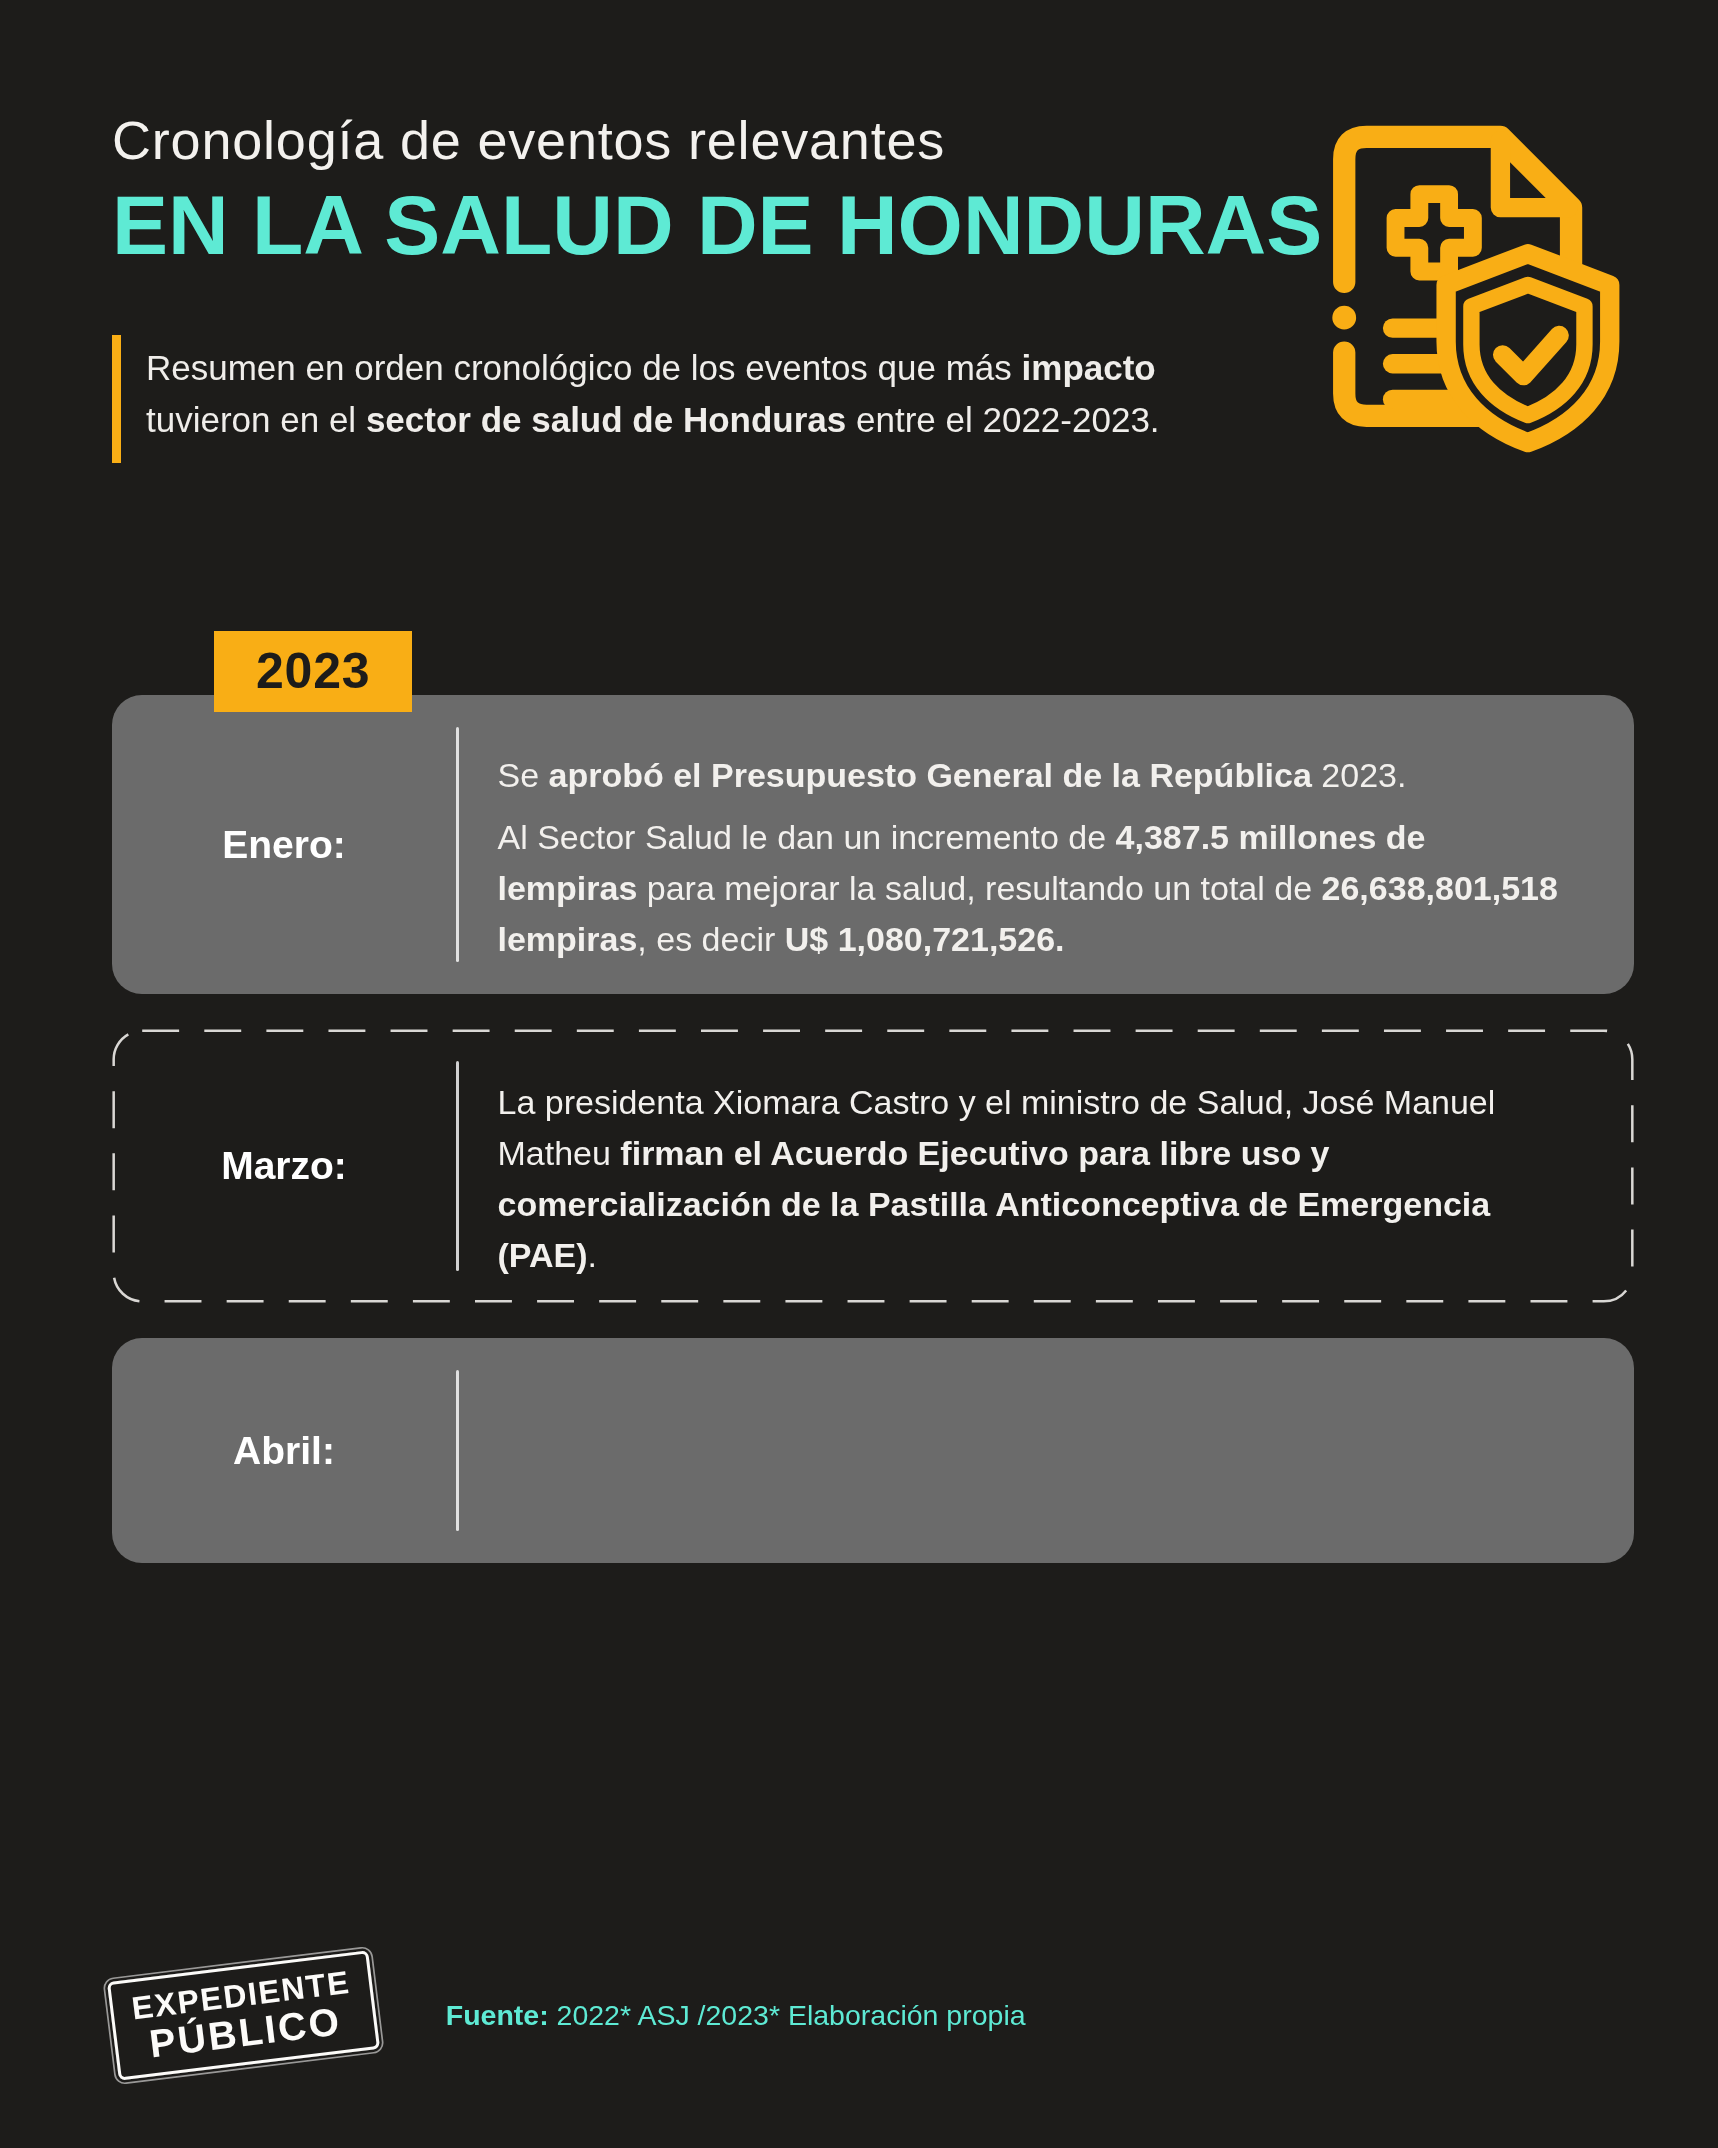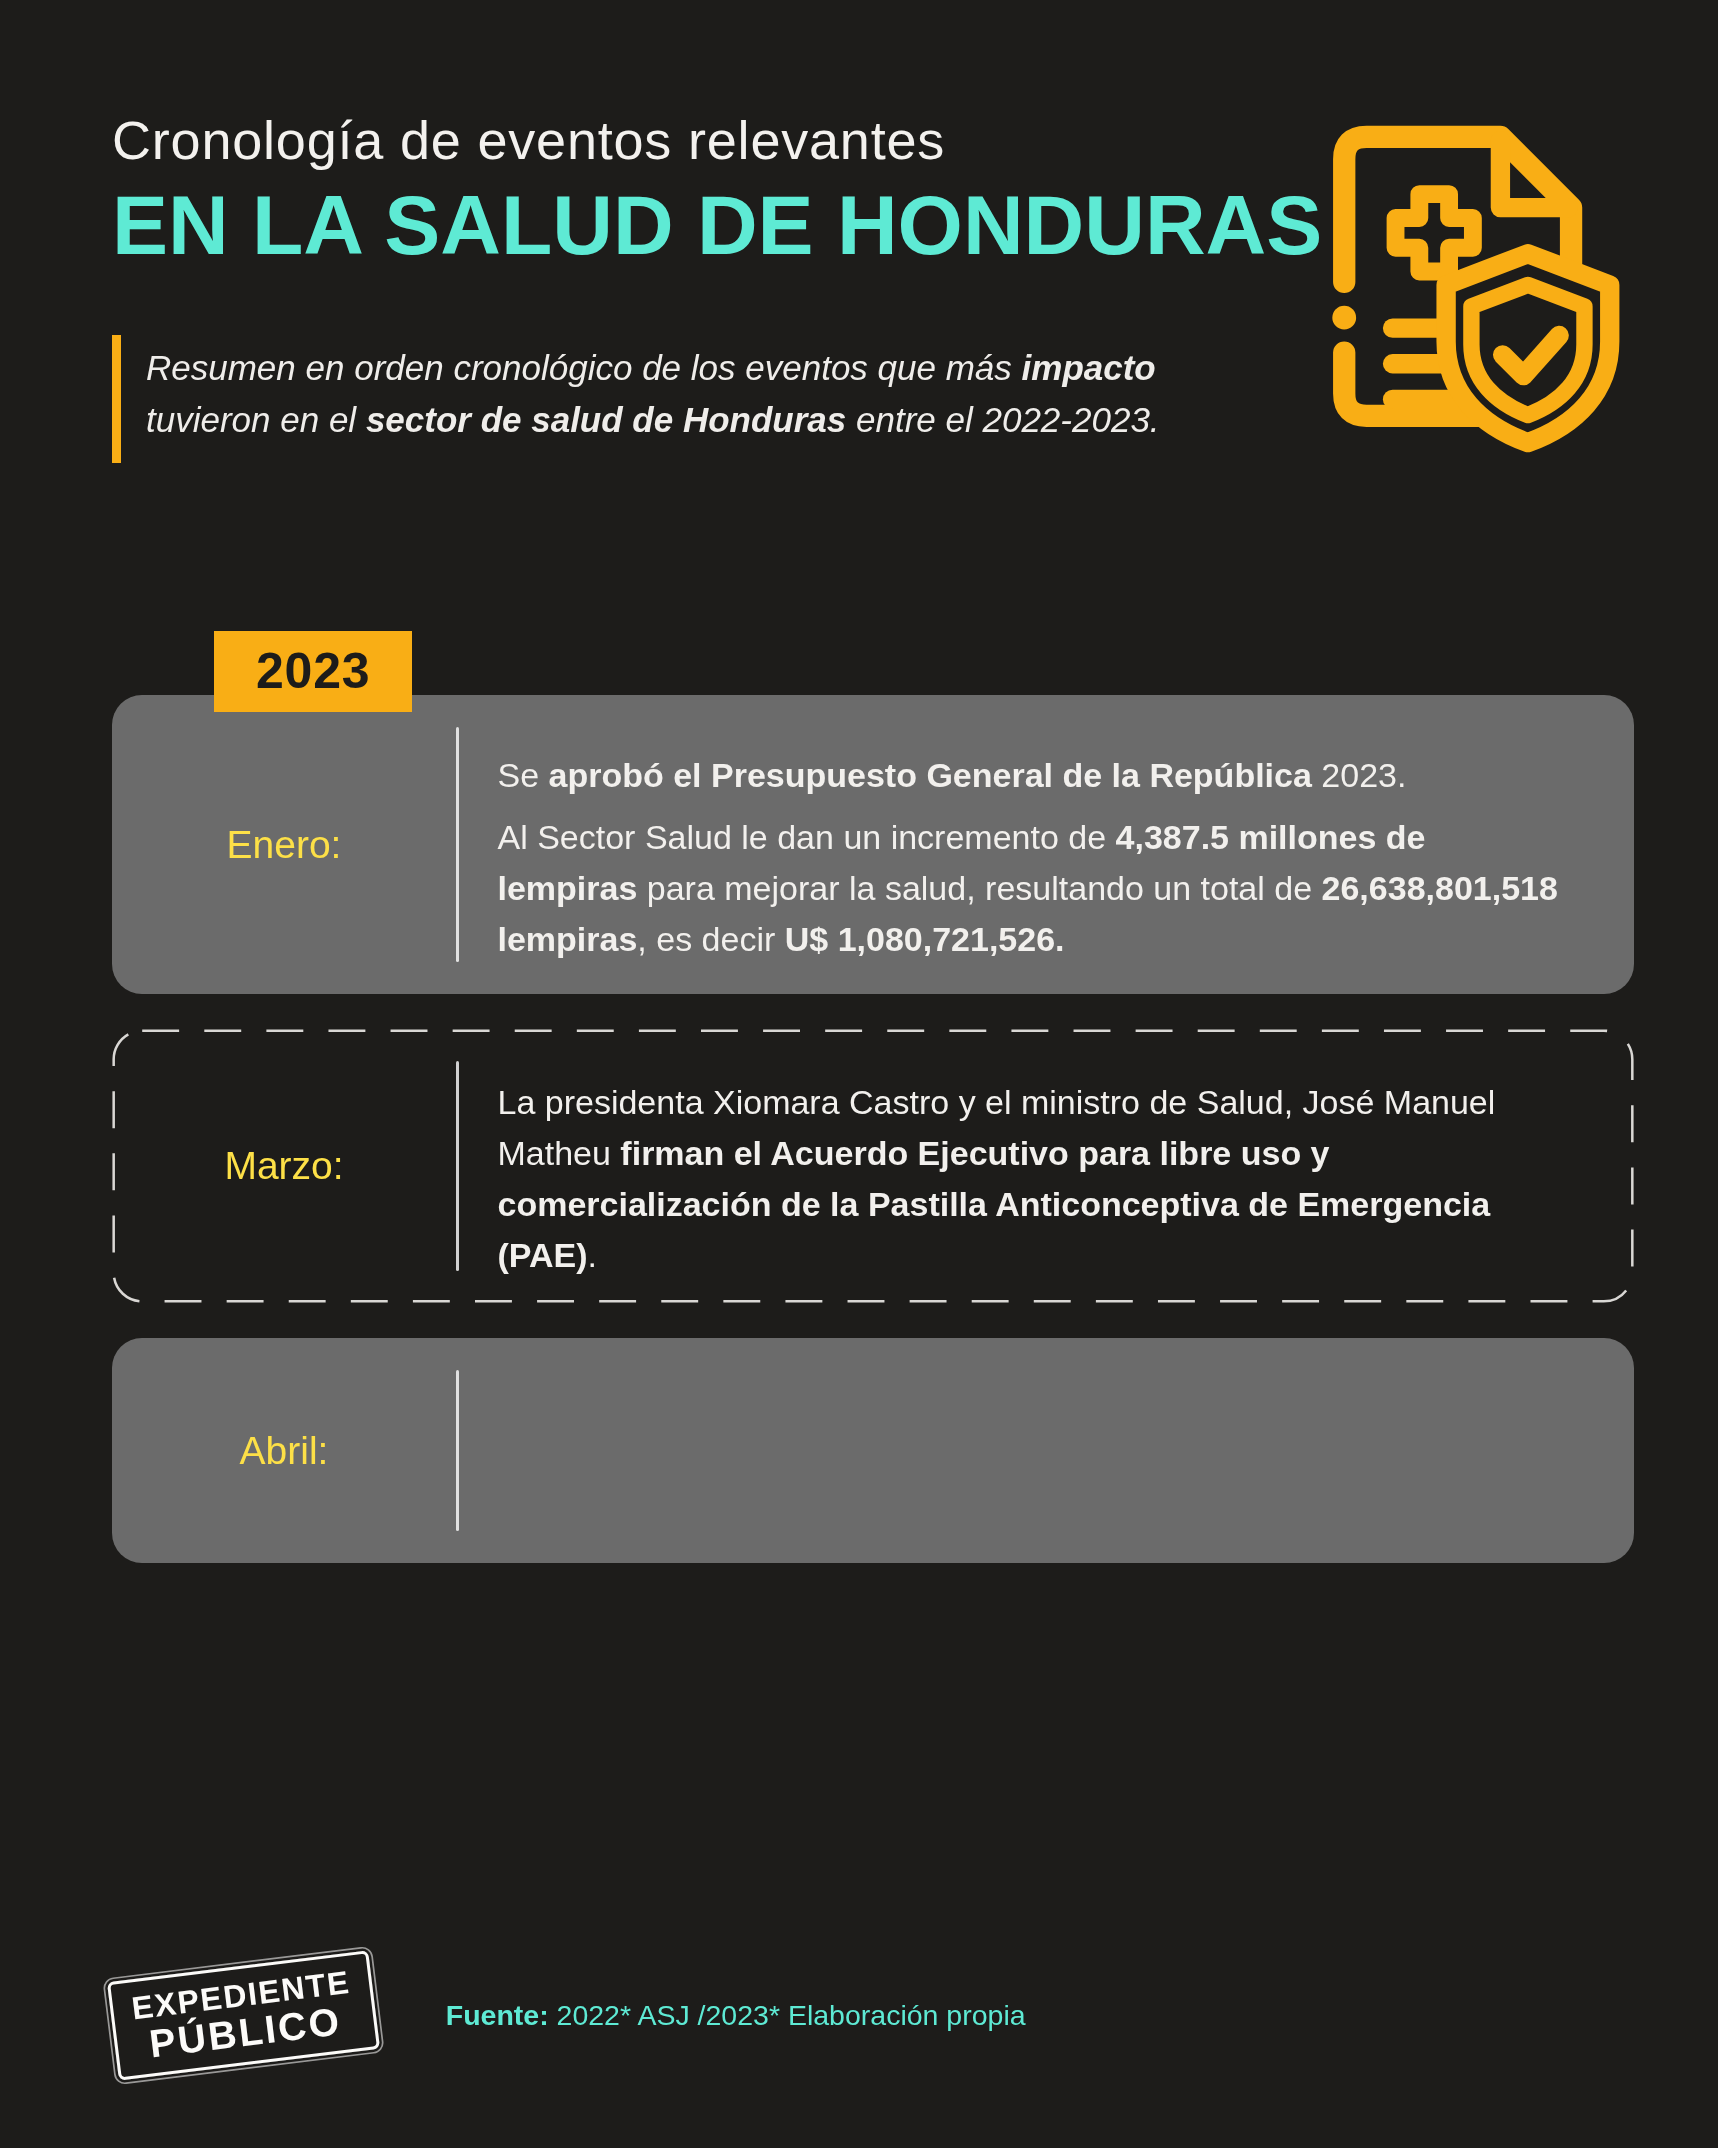--- a/index.html
+++ b/index.html
@@ -4,40 +4,40 @@
 <style>
   html,body{margin:0;padding:0;background:#1D1C1A;}
   .page{position:relative;width:1718px;height:2132px;background:#1D1C1A;overflow:hidden;
         font-family:"Liberation Sans",sans-serif;color:#F2F0ED;}
   .content{padding:109px 84px 0 112px;}
 
   
   .title1{margin:0;font-size:54px;font-weight:400;letter-spacing:0.8px;color:#F3F1EE;}
   .title2{margin:11.7px 0 0;font-size:84px;line-height:1.02;font-weight:700;letter-spacing:0;color:#5eead4;}
   .intro{margin:67px 0 0;max-width:1066px;border-left:9.2px solid #F9AE15;
-         padding:6.7px 0 17px 25px;font-size:35px;line-height:1.48;color:#EFEDEA;font-weight:400;font-style:italic;}
+         padding:6.7px 0 17px 25px;font-size:35px;line-height:1.48;color:#EFEDEA;font-weight:400;}
   .b{font-weight:700;}
 
   .hero-icon{position:absolute;top:88px;right:80px;width:357px;height:373px;}
 
   
   .timeline{margin-top:168px;}
   .year-badge{display:inline-block;position:relative;z-index:2;margin:0 0 -17px 102px;
               background:#F9AE15;color:#1D1C1A;font-size:50px;font-weight:700;
               padding:11.7px 42px;letter-spacing:0.8px;}
   .card{position:relative;width:1522px;border-radius:30px;display:flex;align-items:center;
         margin-bottom:35px;box-sizing:border-box;}
   .card.solid{background:#6B6B6B;}
   .card.dashed{background:transparent;}
   .card .dash-border{position:absolute;inset:0;width:100%;height:100%;pointer-events:none;}
   .c1{height:299px;}
   .c2{height:274px;}
   .c3{height:225px;}
   .c4{height:177px;}
-  .month{flex:0 0 344px;text-align:center;font-size:39px;font-weight:400;color:#fde047;}
+  .month{flex:0 0 344px;text-align:center;font-size:39px;font-weight:700;color:#ffffff;}
   .vline{flex:0 0 2.5px;align-self:stretch;margin:32px 0;background:rgba(255,255,255,0.8);border-radius:1.7px;}
   .card-body{flex:1;padding:0 67px 0 39px;font-size:34px;line-height:1.5;color:#F2F0ED;z-index:1;margin-top:26px;}
   .card-body p{margin:0;}
   .card-body p + p{margin-top:11.7px;}
   .narrow p{max-width:604px;}
 
   
   .footer{position:absolute;left:112px;bottom:67px;display:flex;align-items:center;}
   .stamp{transform:rotate(-7deg);border:3.4px solid #FCFBF9;border-radius:6.7px;
          padding:10px 18.5px;text-align:center;color:#FCFBF9;

